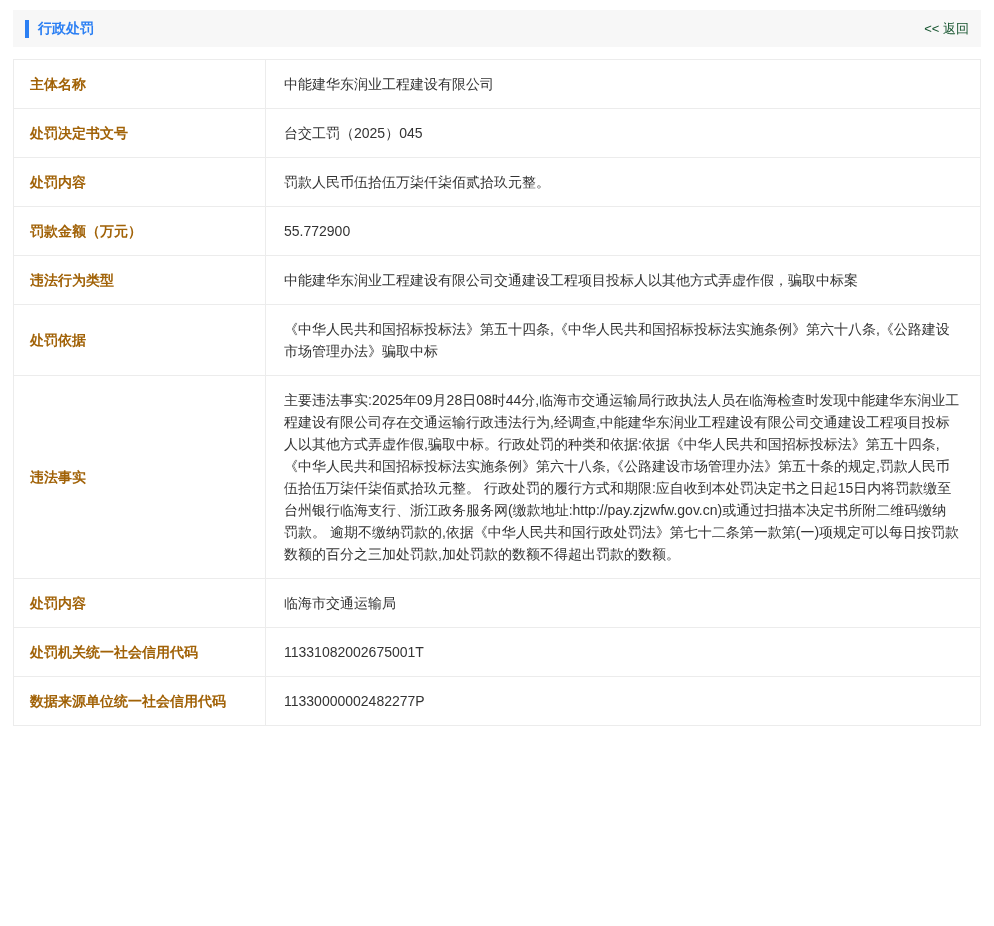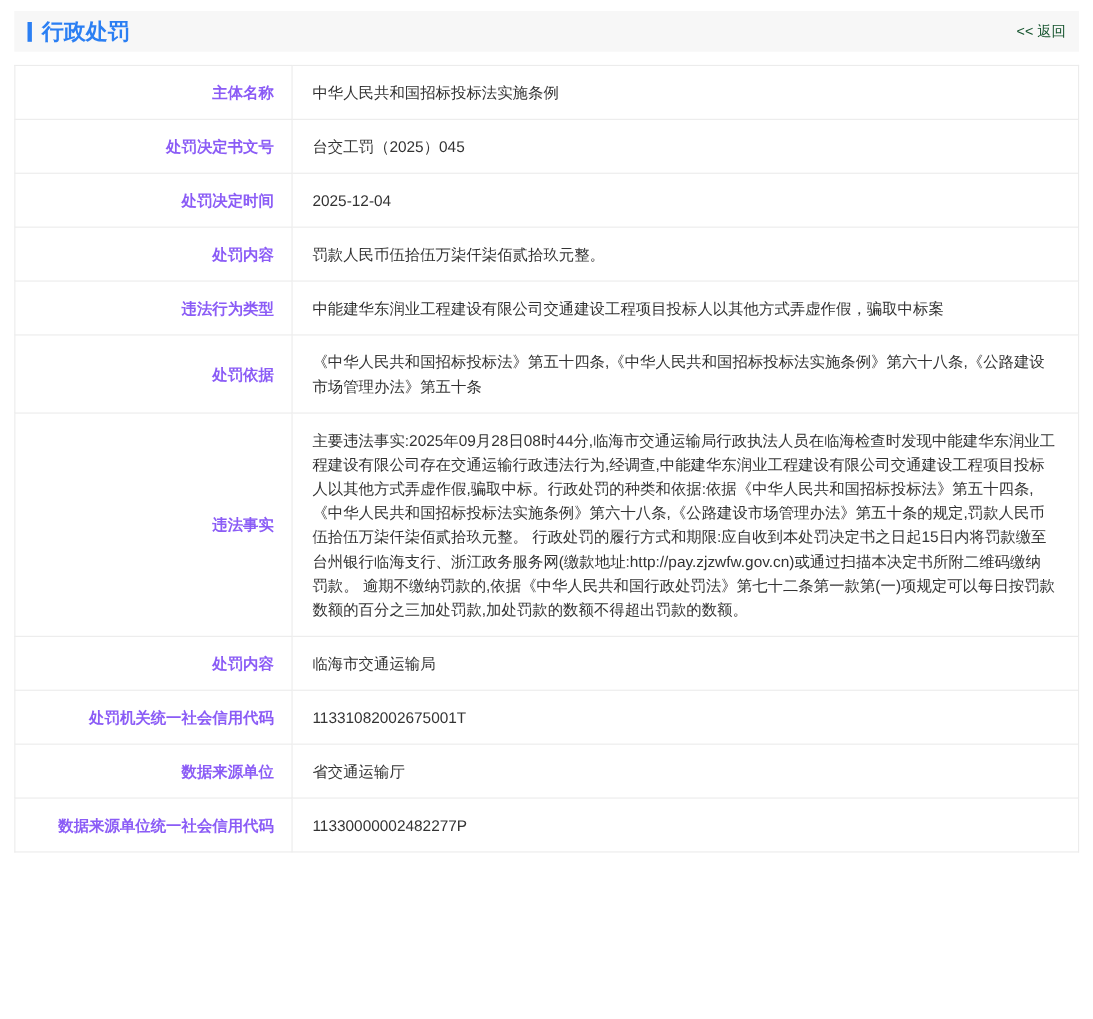--- a/index.html
+++ b/index.html
@@ -28,45 +28,45 @@
   .accent-bar {
     width: 4px;
     height: 18px;
     background: #2b7ff3;
     margin-right: 9px;
     flex: 0 0 auto;
   }
   .page-title {
     color: #2b7ff3;
     font-weight: bold;
-    font-size: 20px;
+    font-size: 14px;
   }
   .back-link {
     margin-left: auto;
     color: #14532d;
     font-size: 13px;
     text-decoration: none;
     cursor: pointer;
   }
   
   table.detail-table {
     width: 100%;
     border-collapse: collapse;
     border: 1px solid #ececec;
     font-size: 14px;
     background: #ffffff;
   }
   table.detail-table th {
     width: 252px;
     font-weight: bold;
-    text-align: right;
+    text-align: left;
     vertical-align: middle;
     padding: 13px 16px;
     border: 1px solid #ececec;
-    color: #8b5cf6;
+    color: #a16207;
     line-height: 20px;
     background: #ffffff;
   }
   table.detail-table td {
     text-align: left;
     vertical-align: middle;
     padding: 13px 20px 13px 18px;
     border: 1px solid #ececec;
     color: #333333;
     line-height: 22px;
@@ -82,58 +82,54 @@
   <div class="header">
     <div class="accent-bar"></div>
     <span class="page-title">行政处罚</span>
     <a class="back-link">&lt;&lt; 返回</a>
   </div>
 
   <table class="detail-table">
     <tbody>
       <tr>
         <th>主体名称</th>
-        <td>中华人民共和国招标投标法实施条例</td>
+        <td>中能建华东润业工程建设有限公司</td>
       </tr>
       <tr>
         <th>处罚决定书文号</th>
         <td>台交工罚（2025）045</td>
       </tr>
       <tr>
-        <th>处罚决定时间</th>
-        <td>2025-12-04</td>
+        <th>处罚内容</th>
+        <td>罚款人民币伍拾伍万柒仟柒佰贰拾玖元整。</td>
       </tr>
       <tr>
-        <th>处罚内容</th>
-        <td>罚款人民币伍拾伍万柒仟柒佰贰拾玖元整。</td>
+        <th>罚款金额（万元）</th>
+        <td>55.772900</td>
       </tr>
       <tr>
         <th>违法行为类型</th>
         <td>中能建华东润业工程建设有限公司交通建设工程项目投标人以其他方式弄虚作假，骗取中标案</td>
       </tr>
       <tr>
         <th>处罚依据</th>
-        <td>《中华人民共和国招标投标法》第五十四条,《中华人民共和国招标投标法实施条例》第六十八条,《公路建设市场管理办法》第五十条</td>
+        <td>《中华人民共和国招标投标法》第五十四条,《中华人民共和国招标投标法实施条例》第六十八条,《公路建设市场管理办法》骗取中标</td>
       </tr>
       <tr>
         <th>违法事实</th>
         <td>主要违法事实:2025年09月28日08时44分,临海市交通运输局行政执法人员在临海检查时发现中能建华东润业工程建设有限公司存在交通运输行政违法行为,经调查,中能建华东润业工程建设有限公司交通建设工程项目投标人以其他方式弄虚作假,骗取中标。行政处罚的种类和依据:依据《中华人民共和国招标投标法》第五十四条,《中华人民共和国招标投标法实施条例》第六十八条,《公路建设市场管理办法》第五十条的规定,罚款人民币伍拾伍万柒仟柒佰贰拾玖元整。 行政处罚的履行方式和期限:应自收到本处罚决定书之日起15日内将罚款缴至台州银行临海支行、浙江政务服务网(缴款地址:http://pay.zjzwfw.gov.cn)或通过扫描本决定书所附二维码缴纳罚款。 逾期不缴纳罚款的,依据《中华人民共和国行政处罚法》第七十二条第一款第(一)项规定可以每日按罚款数额的百分之三加处罚款,加处罚款的数额不得超出罚款的数额。</td>
       </tr>
       <tr>
         <th>处罚内容</th>
         <td>临海市交通运输局</td>
       </tr>
       <tr>
         <th>处罚机关统一社会信用代码</th>
         <td>11331082002675001T</td>
       </tr>
       <tr>
-        <th>数据来源单位</th>
-        <td>省交通运输厅</td>
-      </tr>
-      <tr>
         <th>数据来源单位统一社会信用代码</th>
         <td>11330000002482277P</td>
       </tr>
     </tbody>
   </table>
 
 </div>
 
 </body></html>

